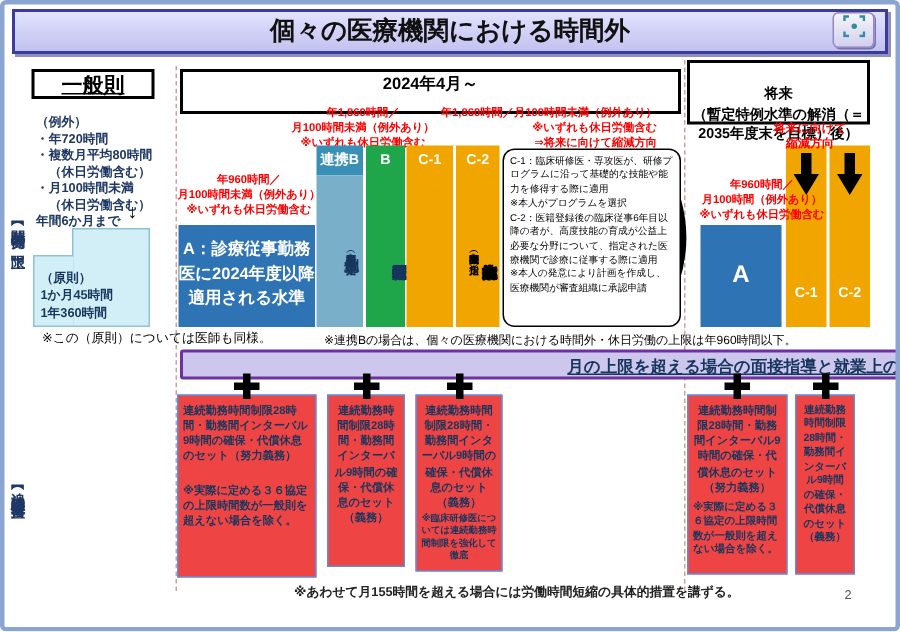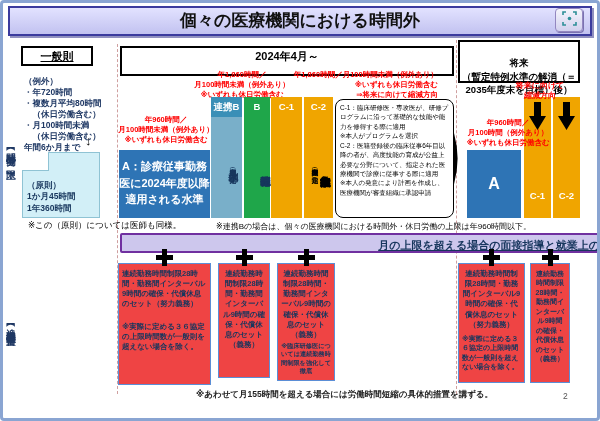--- a/index.html
+++ b/index.html
@@ -43,21 +43,21 @@
           <path d="M1,4 V1 H4"></path>
             <path d="M11,1 H14 V4"></path>
             <path d="M14,11 V14 H11"></path>
             <path d="M4,14 H1 V11"></path>
         </g>
         <circle cx="7.5" cy="7.5" r="1.8" fill="#2e8f98"></circle>
       </svg>
     </span>
   </div>
 
-  <div class="abs hdrbox" style="left:21px;top:46px;width:72px;height:20px;font-size:11px;line-height:16px;text-decoration:underline;">
+  <div class="abs hdrbox" style="left:21px;top:46px;width:82px;height:20px;font-size:14px;line-height:16px;text-decoration:underline;">
     <span>一般則</span>
   </div>
   <div class="abs hdrbox" style="left:120px;top:46px;width:334px;height:30px;font-size:11px;line-height:16px;">
     <span>2024年4月～</span>
   </div>
   <div class="abs hdrbox pre" style="left:458px;top:40px;width:122px;height:43px;font-size:9.5px;line-height:1.4;padding-top:1px;">
     <span>将来
 （暫定特例水準の解消（＝
 2035年度末を目標）後）</span>
   </div>

